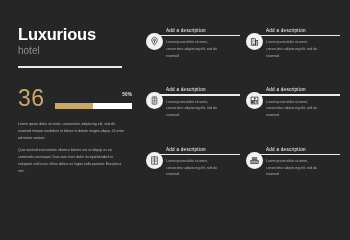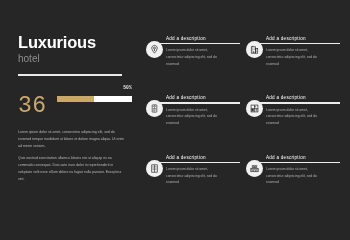--- a/index.html
+++ b/index.html
@@ -8,21 +8,20 @@
     background:#262626;
     font-family:"Liberation Sans", sans-serif;
     color:#ffffff;
     overflow:hidden;
   }
   #slide {
     position:relative;
     width:350px; height:197px;
     background:#262626;
     display:flex;
-    margin-top:8px;
   }
 
   
   #left {
     width:142px;
     padding:26px 0 0 18px;
     position:relative;
     flex:0 0 142px;
   }
   .title-main {
@@ -41,23 +40,22 @@
   }
   .title-rule {
     width:104px;
     height:1.5px;
     background:#e9e9e9;
     margin-top:10px;
   }
 
   .stat-row {
     display:flex;
-    align-items:flex-start;
+    align-items:flex-end;
     margin-top:20px;
-    font-family:Liberation Mono, monospace;
   }
   .stat-number {
     font-size:23px;
     font-weight:normal;
     color:#c9a86a;
     line-height:0.95;
     letter-spacing:0.5px;
   }
   .bar-wrap {
     margin-left:10px;

